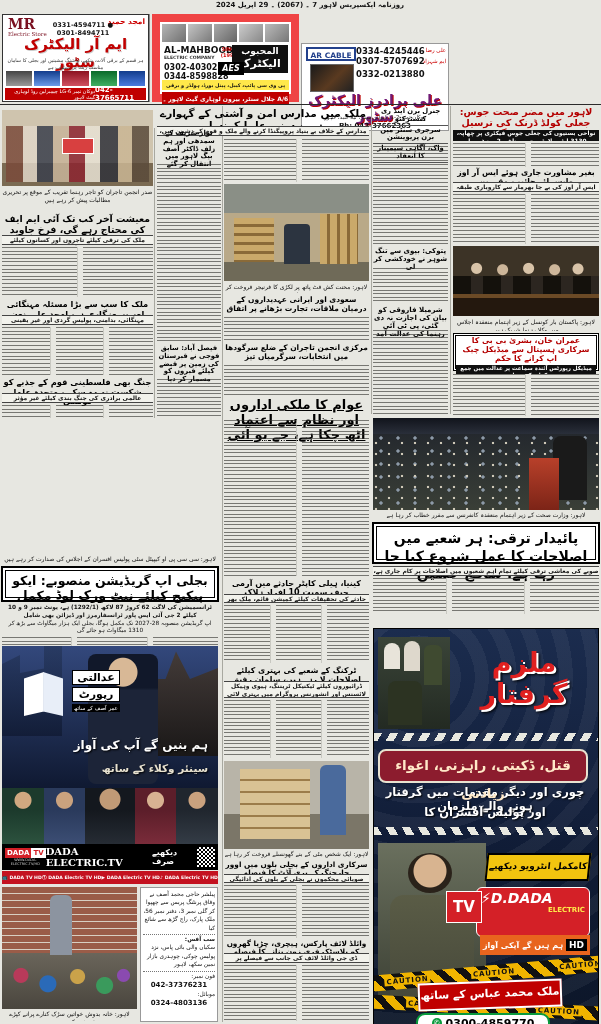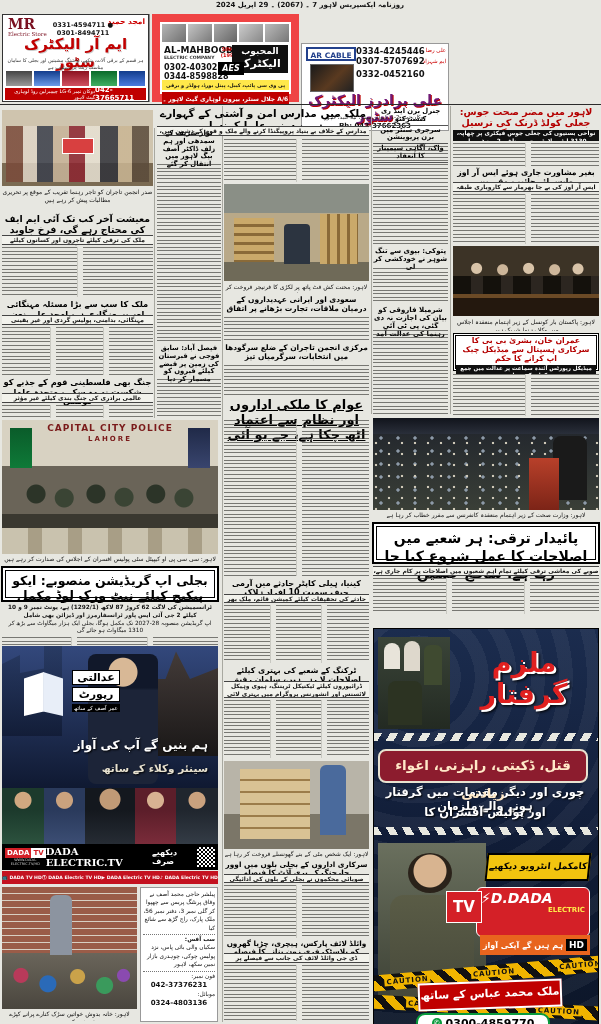--- a/index.html
+++ b/index.html
@@ -59,21 +59,21 @@
     <div class="abs" style="left:20px;right:0;top:58px;height:12px;background:#c00000;color:#ffe84a;font-size:6px;font-weight:bold;text-align:center;line-height:12px;overflow:hidden;">ڈیلر: پی وی سی پائپ، الیکٹرک سامان اینڈ فٹنگ</div>
     <div class="abs" style="left:20px;right:0;top:72px;height:13px;background:#1b57a8;color:#fff;font-size:5.5px;text-align:center;line-height:13px;overflow:hidden;">حسن الیکٹرک مارکیٹ بلال گنج لاہور ۔ فون: 042-37580650</div>
   </div>
 
   <div class="abs" style="left:301px;top:14px;width:148px;height:88px;background:#fff;border:1px solid #999;margin-top:29px;">
     <div class="abs" style="left:4px;top:3px;width:50px;height:14px;border:2px solid #23418c;color:#23418c;font-size:7.5px;font-weight:bold;text-align:center;line-height:13px;direction:ltr;">AR CABLE</div>
     <div class="abs ph" style="left:8px;top:20px;width:44px;height:28px;background:linear-gradient(135deg,#1a1a1a,#5a3a20 55%,#222);border:1px solid #666;"></div>
     <div class="abs" style="right:4px;top:2px;width:88px;text-align:left;direction:ltr;">
       <div style="font-size:8.5px;font-weight:bold;"><span>0334-4245446</span></div>
       <div style="font-size:8.5px;font-weight:bold;"><span>0307-5707692</span></div>
-      <div style="font-size:8.5px;font-weight:bold;margin-top:3px;"><span>0332-0452160</span></div>
+      <div style="font-size:8.5px;font-weight:bold;margin-top:3px;"><span>0332-0213880</span></div>
     </div>
     <div class="abs" style="right:2px;top:3px;font-size:5.5px;color:#c00;">علی رضا</div>
     <div class="abs" style="right:2px;top:14px;font-size:5.5px;color:#c00;">ایم شہزاد</div>
     <div class="abs" style="left:4px;right:4px;top:48px;font-size:14px;font-weight:bold;color:#701a75;text-align:center;text-shadow:1px 1px 0 #b00;">علی برادرز الیکٹرک سٹور</div>
     <div class="abs" style="left:4px;right:4px;top:70px;font-size:5.5px;text-align:center;color:#222;">دوکان نمبر 2-1، ڈیوائن سنٹر، نیلا گنبد، لاہور</div>
     <div class="abs" style="left:4px;right:4px;top:78px;font-size:7px;font-weight:bold;text-align:center;direction:ltr;">Ph: 042-37662363</div>
   </div>
 
   <div class="abs" style="left:152px;top:14px;width:147px;height:88px;background:#fff;border:8px solid #ef4444;">
     <div class="abs" style="left:2px;right:2px;top:2px;height:18px;display:flex;gap:2px;">
@@ -244,34 +244,20 @@
       <div class="sim"></div>
   </div>
   <div class="abs hlb" style="right:448px;top:378px;width:151px;height:14px;font-size:8.3px;">جنگ بھی فلسطینی قوم کے جذبے کو شکست نہ دے سکی، متحدہ علما کونسل</div>
   <div class="abs subln" style="right:448px;top:393px;width:151px;height:10px;">عالمی برادری کی جنگ بندی کیلئے غیر مؤثر کوششیں، مظلوم فلسطینیوں کے ساتھ اظہار یکجہتی</div>
   <div class="abs cols ruled" style="right:448px;top:405px;width:151px;height:13px;">
     <div class="sim"></div>
       <div class="sim"></div>
       <div class="sim"></div>
   </div>
 
-  <div class="abs ph" style="right:383px;top:420px;width:216px;height:134px;background:linear-gradient(#d8d2c2 0 34%,#6a6458 34% 70%,#3a3830 70%);">
-    <div style="position:absolute;left:0;right:0;top:3px;text-align:center;color:#7a1a1a;font-weight:bold;font-size:9px;letter-spacing:1px;direction:ltr;">CAPITAL CITY POLICE</div>
-    <div style="position:absolute;left:0;right:0;top:15px;text-align:center;color:#7a1a1a;font-weight:bold;font-size:7px;letter-spacing:2px;direction:ltr;">LAHORE</div>
-    <div style="position:absolute;left:8px;top:8px;width:22px;height:40px;background:linear-gradient(#0a5c2a,#0e7a38);"></div>
-    <div style="position:absolute;right:8px;top:8px;width:22px;height:40px;background:linear-gradient(#202a48,#39456e);"></div>
-    <div style="position:absolute;left:20px;top:62px;width:176px;height:40px;background:
-      radial-gradient(circle at 8% 30%,#2c3428 9px,transparent 10px),
-      radial-gradient(circle at 24% 40%,#3a4434 9px,transparent 10px),
-      radial-gradient(circle at 42% 30%,#2c3428 9px,transparent 10px),
-      radial-gradient(circle at 58% 38%,#3a4434 9px,transparent 10px),
-      radial-gradient(circle at 76% 30%,#2c3428 9px,transparent 10px),
-      radial-gradient(circle at 92% 40%,#3a4434 9px,transparent 10px);"></div>
-    <div style="position:absolute;left:0;bottom:0;width:100%;height:26px;background:repeating-linear-gradient(to right,#c9c2ae 0 26px,#a89e86 26px 40px);"></div>
-  </div>
   <div class="abs cap" style="right:383px;top:555px;width:216px;height:10px;">لاہور: سی سی پی او کیپیٹل سٹی پولیس افسران کے اجلاس کی صدارت کر رہے ہیں</div>
   <div class="abs ornate" style="right:383px;top:567px;width:216px;height:34px;font-size:12.5px;line-height:1.2;padding-top:2px;">بجلی اپ گریڈیشن منصوبے: ایکو پیکیج کیلئے نیٹ ورک لوڈ مکمل</div>
   <div class="abs" style="right:383px;top:604px;width:216px;height:40px;">
     <div style="font-size:5.8px;font-weight:bold;text-align:center;line-height:1.35;">ٹرانسمیشن کی لاگت 62 کروڑ 87 لاکھ (1292/1) ہے، یونٹ نمبر 9 و 10 کیلئے 2 جی آئی ایس پاور ٹرانسفارمرز اور ڈیزائن بھی شامل</div>
     <div style="font-size:5.8px;text-align:center;line-height:1.35;">اپ گریڈیشن منصوبہ 28-2027 تک مکمل ہوگا، بجلی ایک ہزار میگاواٹ سے بڑھ کر 1310 میگاواٹ ہو جائے گی</div>
     <div class="cols ruled" style="height:14px;margin-top:2px;">
         <div class="sim"></div>
         <div class="sim"></div>
         <div class="sim"></div>
       </div>

